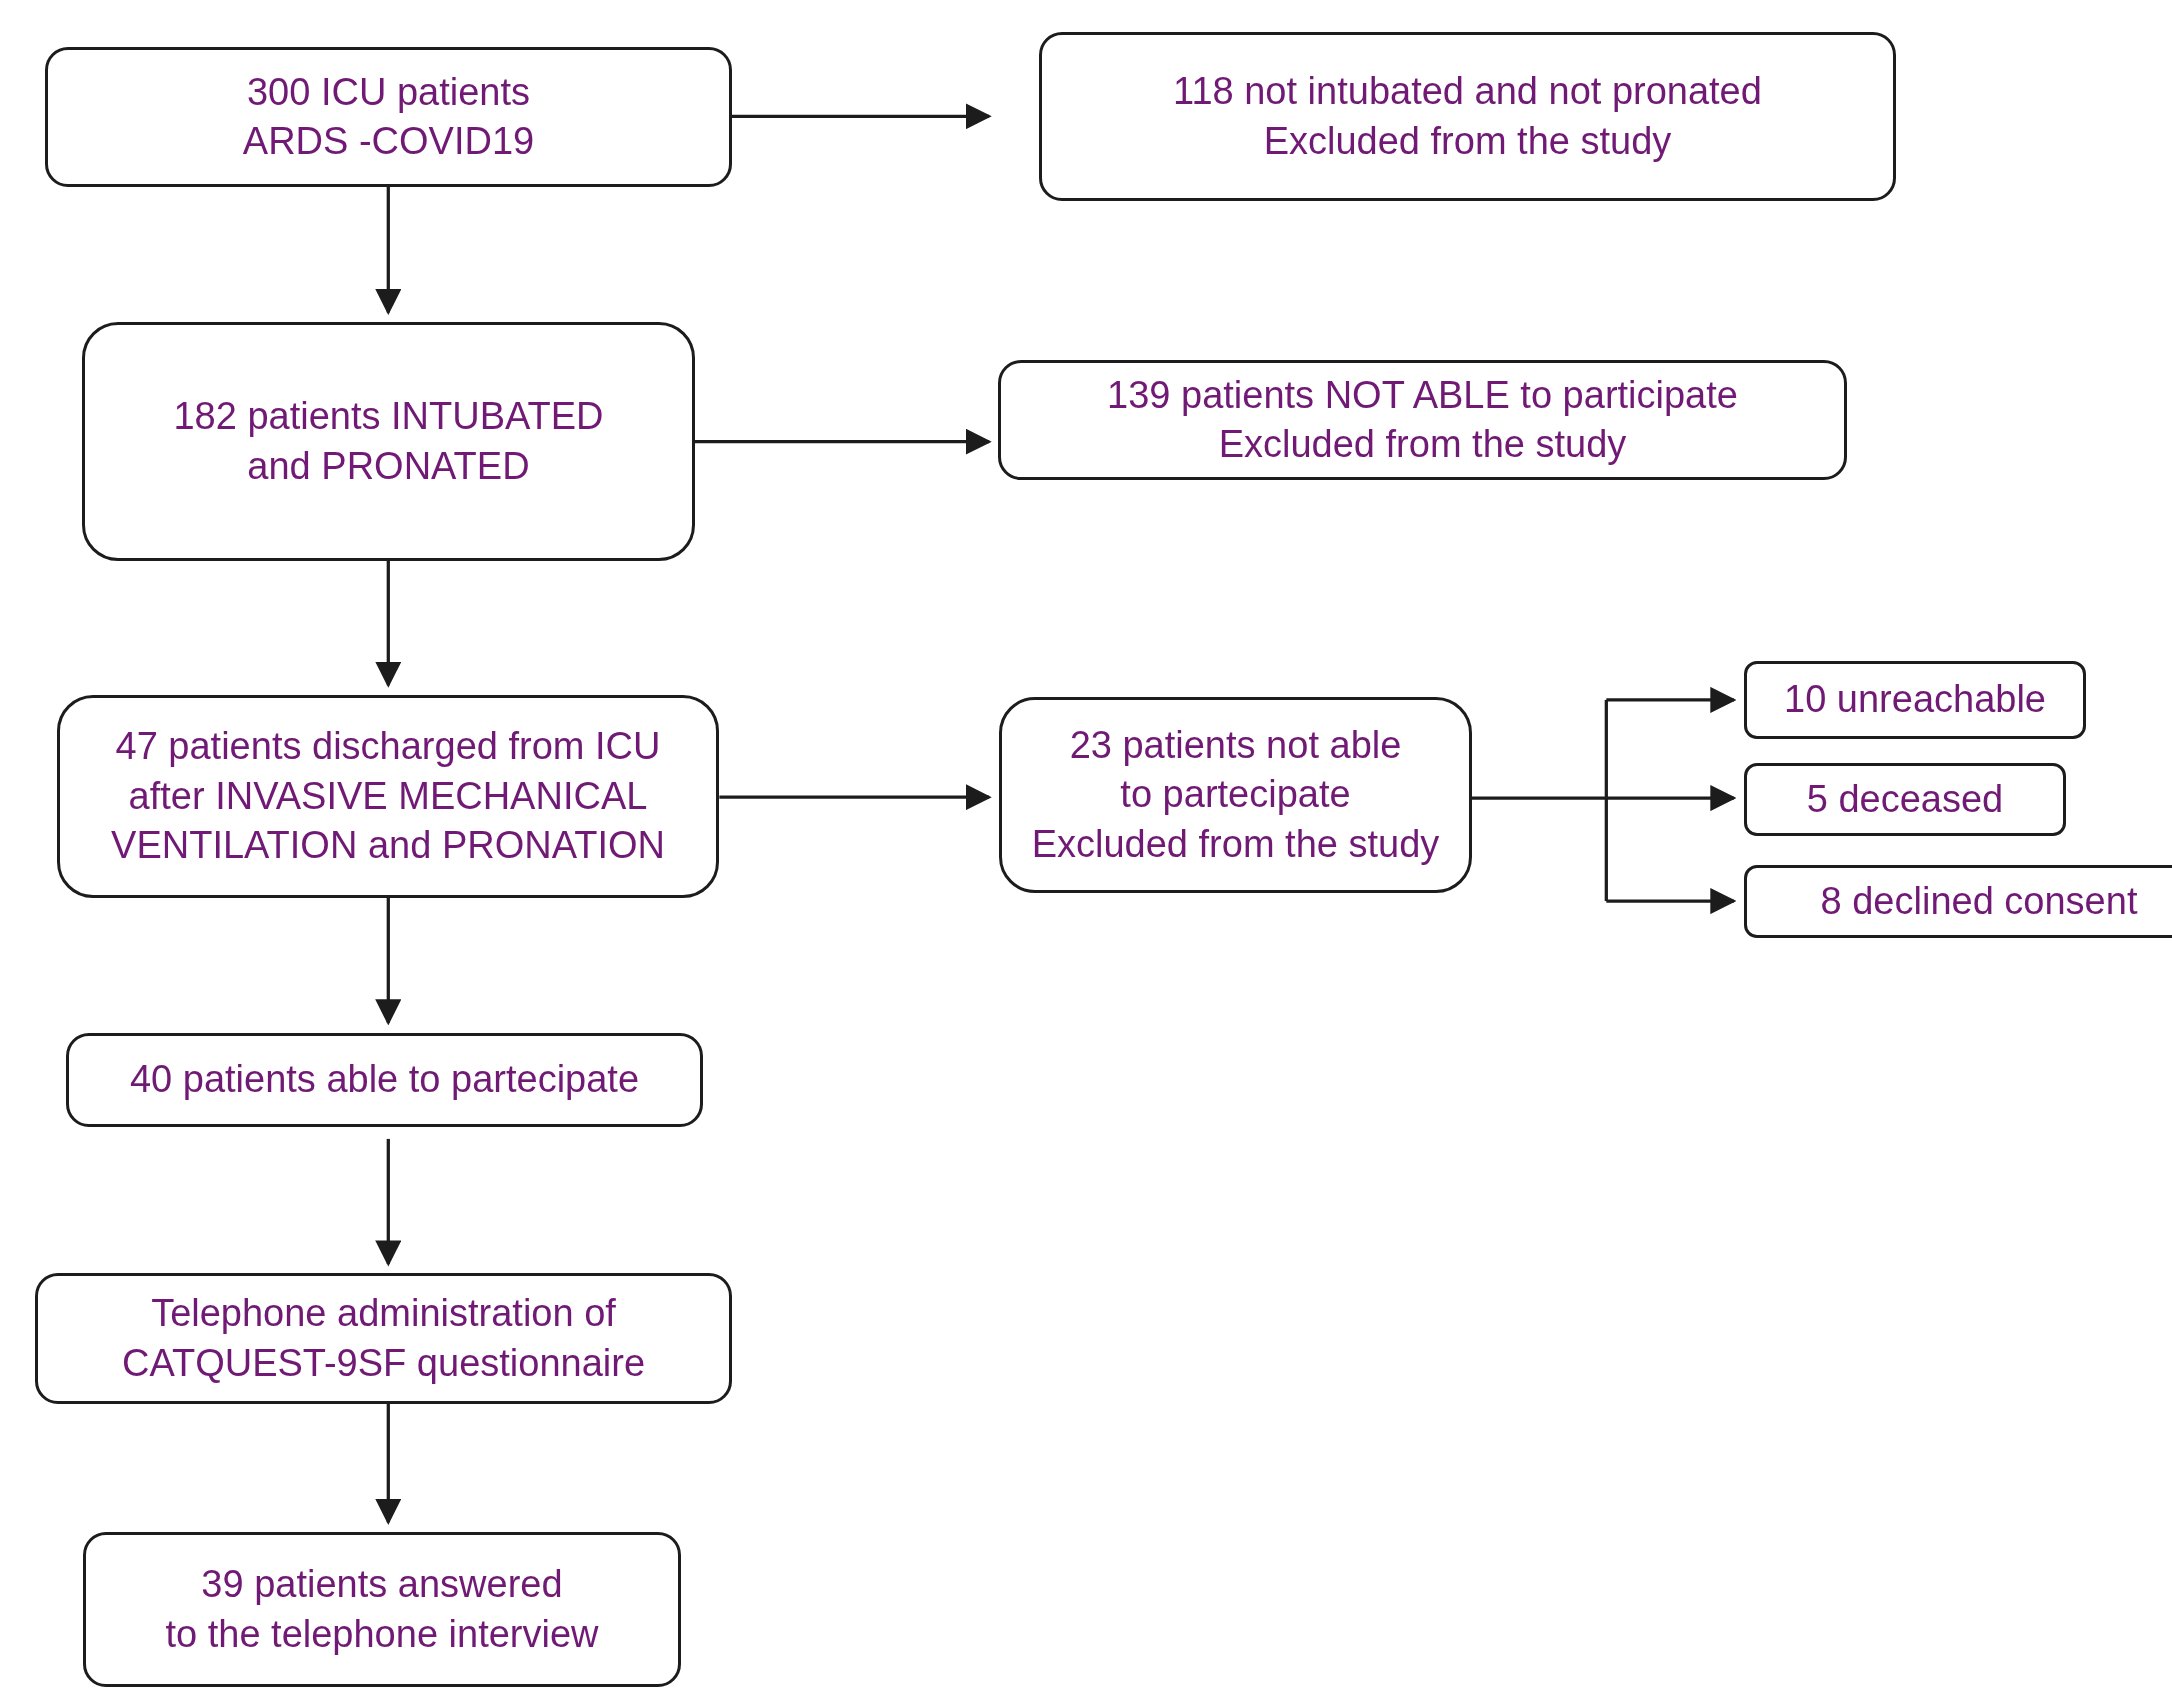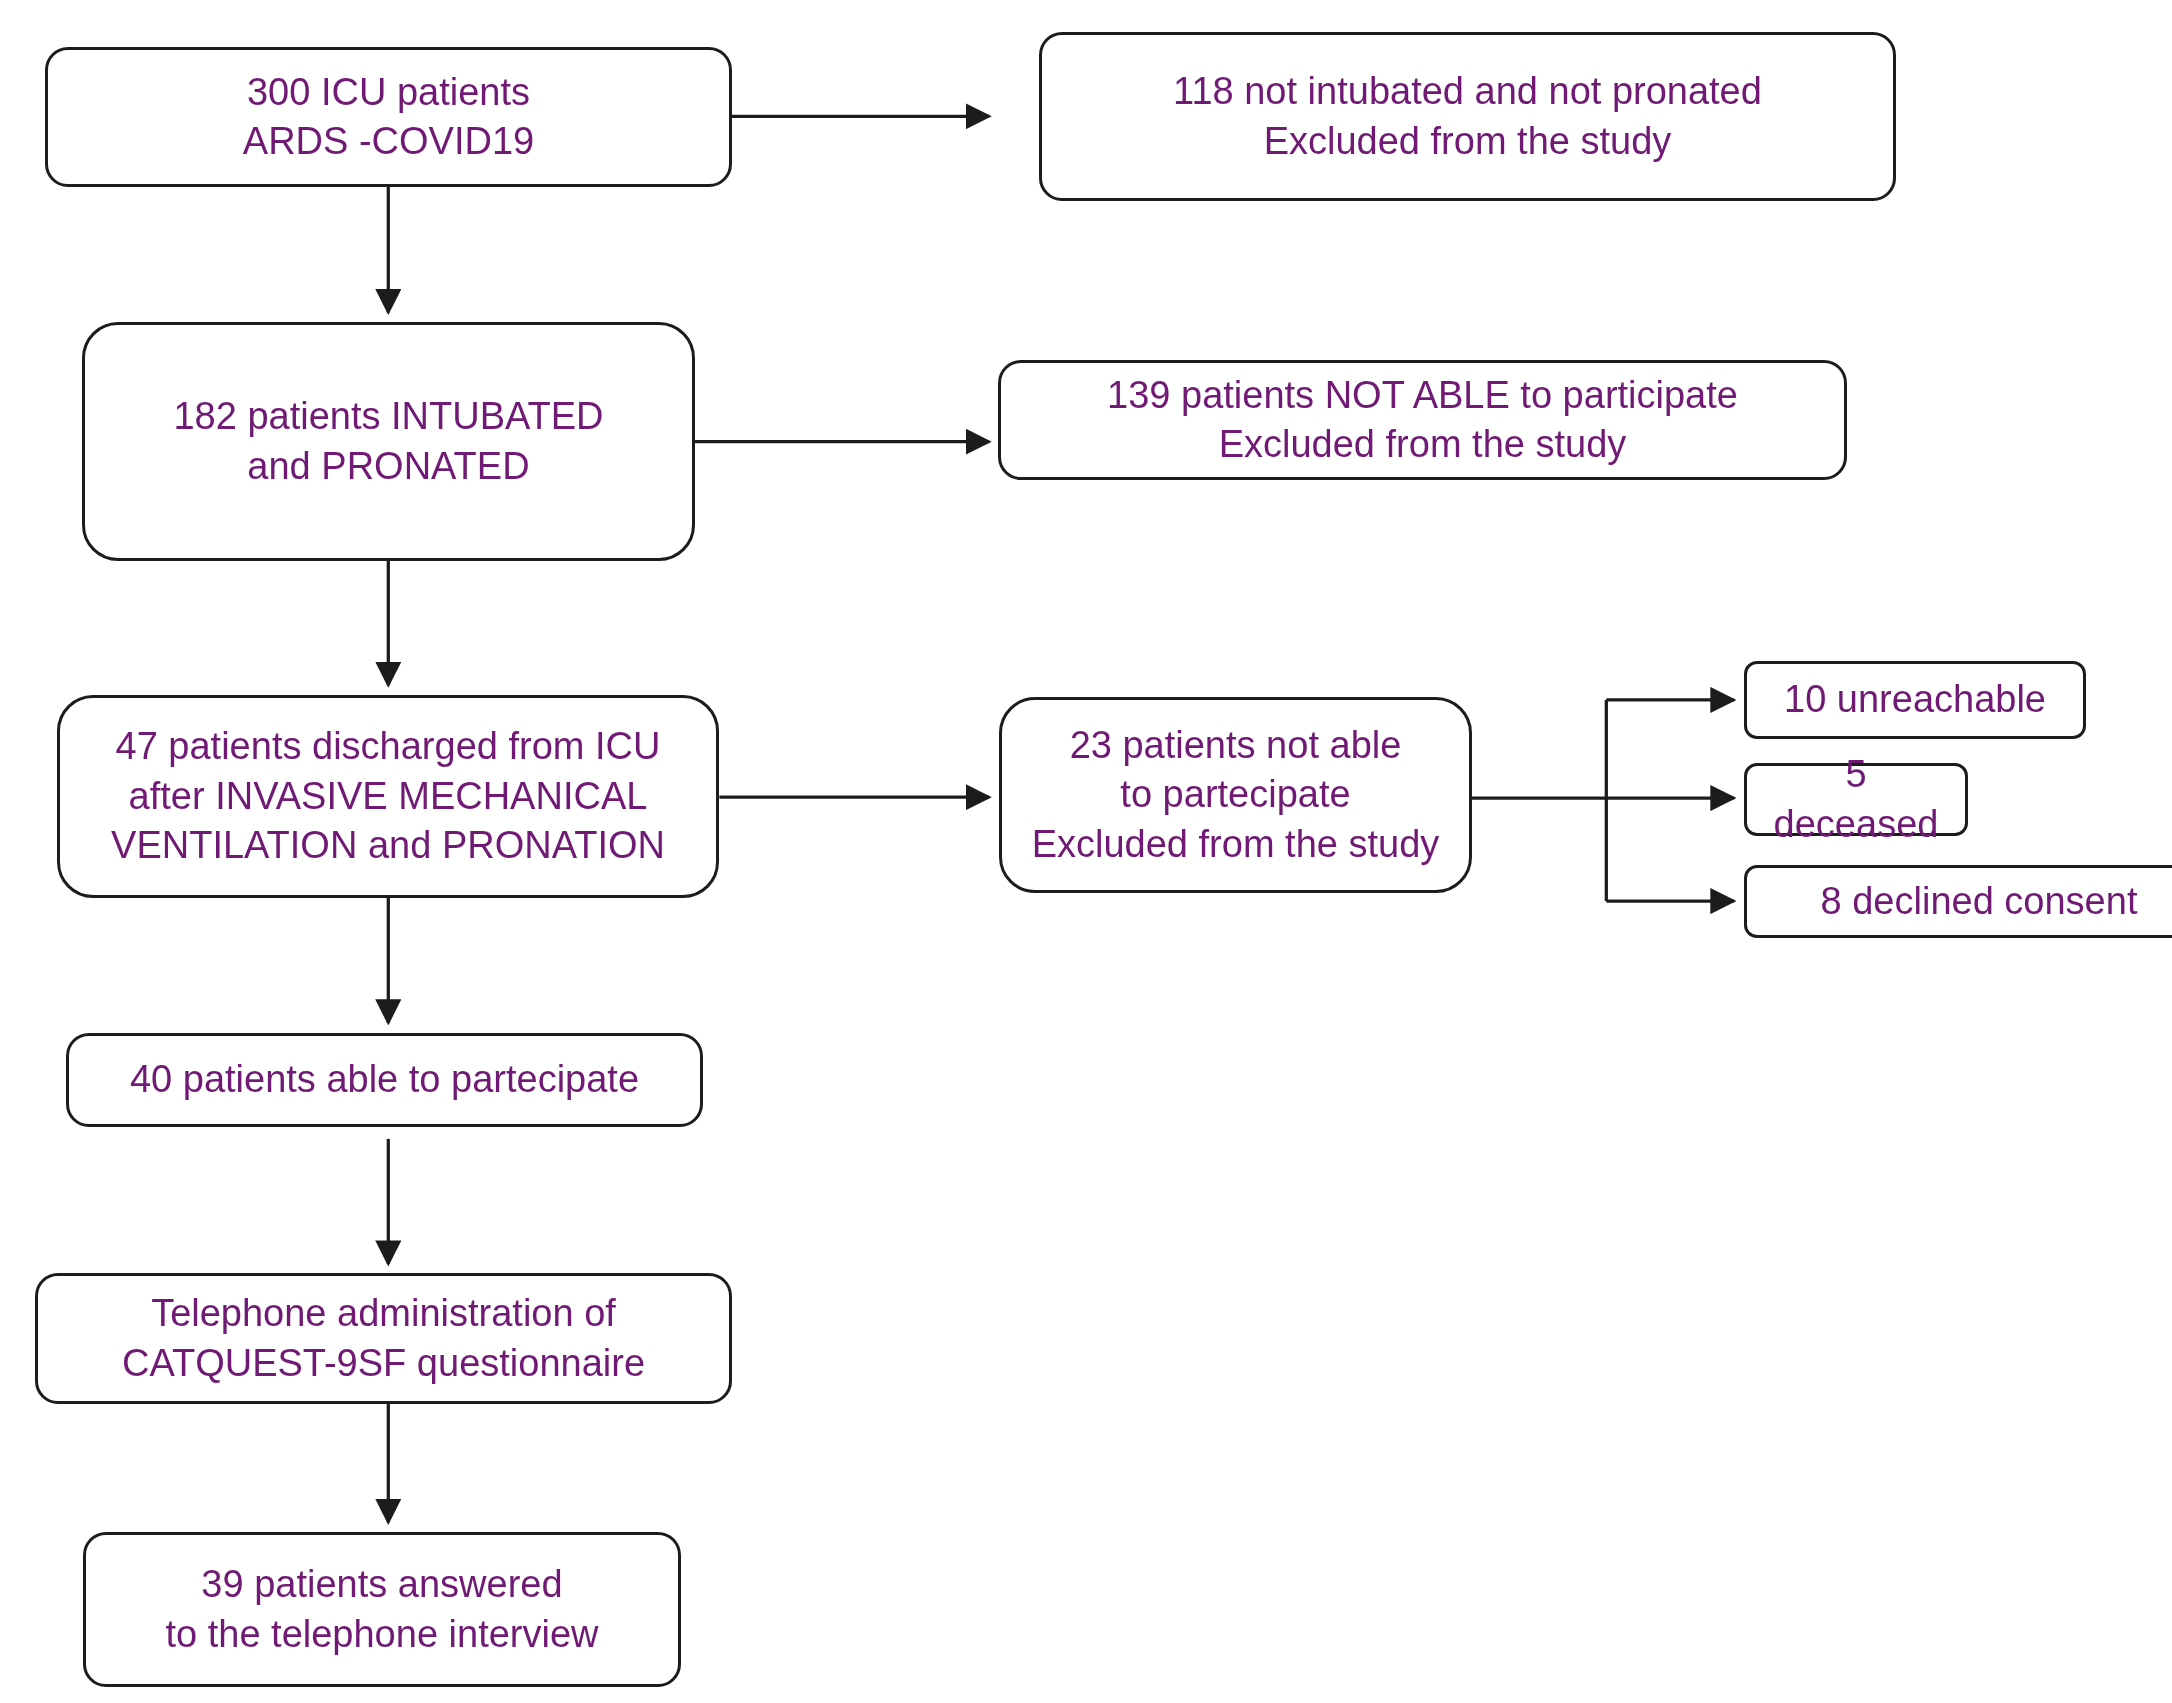--- a/index.html
+++ b/index.html
@@ -96,21 +96,21 @@
   <div class="node r-lg" style="left:999px; top:697px; width:473px; height:196px;">
     <span class="box-text">23 patients not able
 to partecipate
 Excluded from the study</span>
   </div>
 
   <div class="node r-sm" style="left:1744px; top:661px; width:342px; height:78px;">
     <span class="box-text">10 unreachable</span>
   </div>
 
-  <div class="node r-sm" style="left:1744px; top:763px; width:224px; height:73px;">
+  <div class="node r-sm" style="left:1744px; top:763px; width:322px; height:73px;">
     <span class="box-text">5 deceased</span>
   </div>
 
   <div class="node r-sm" style="left:1744px; top:865px; width:470px; height:73px;">
     <span class="box-text">8 declined consent</span>
   </div>
 
   <div class="node r-md" style="left:66px; top:1033px; width:637px; height:94px;">
     <span class="box-text">40 patients able to partecipate</span>
   </div>

